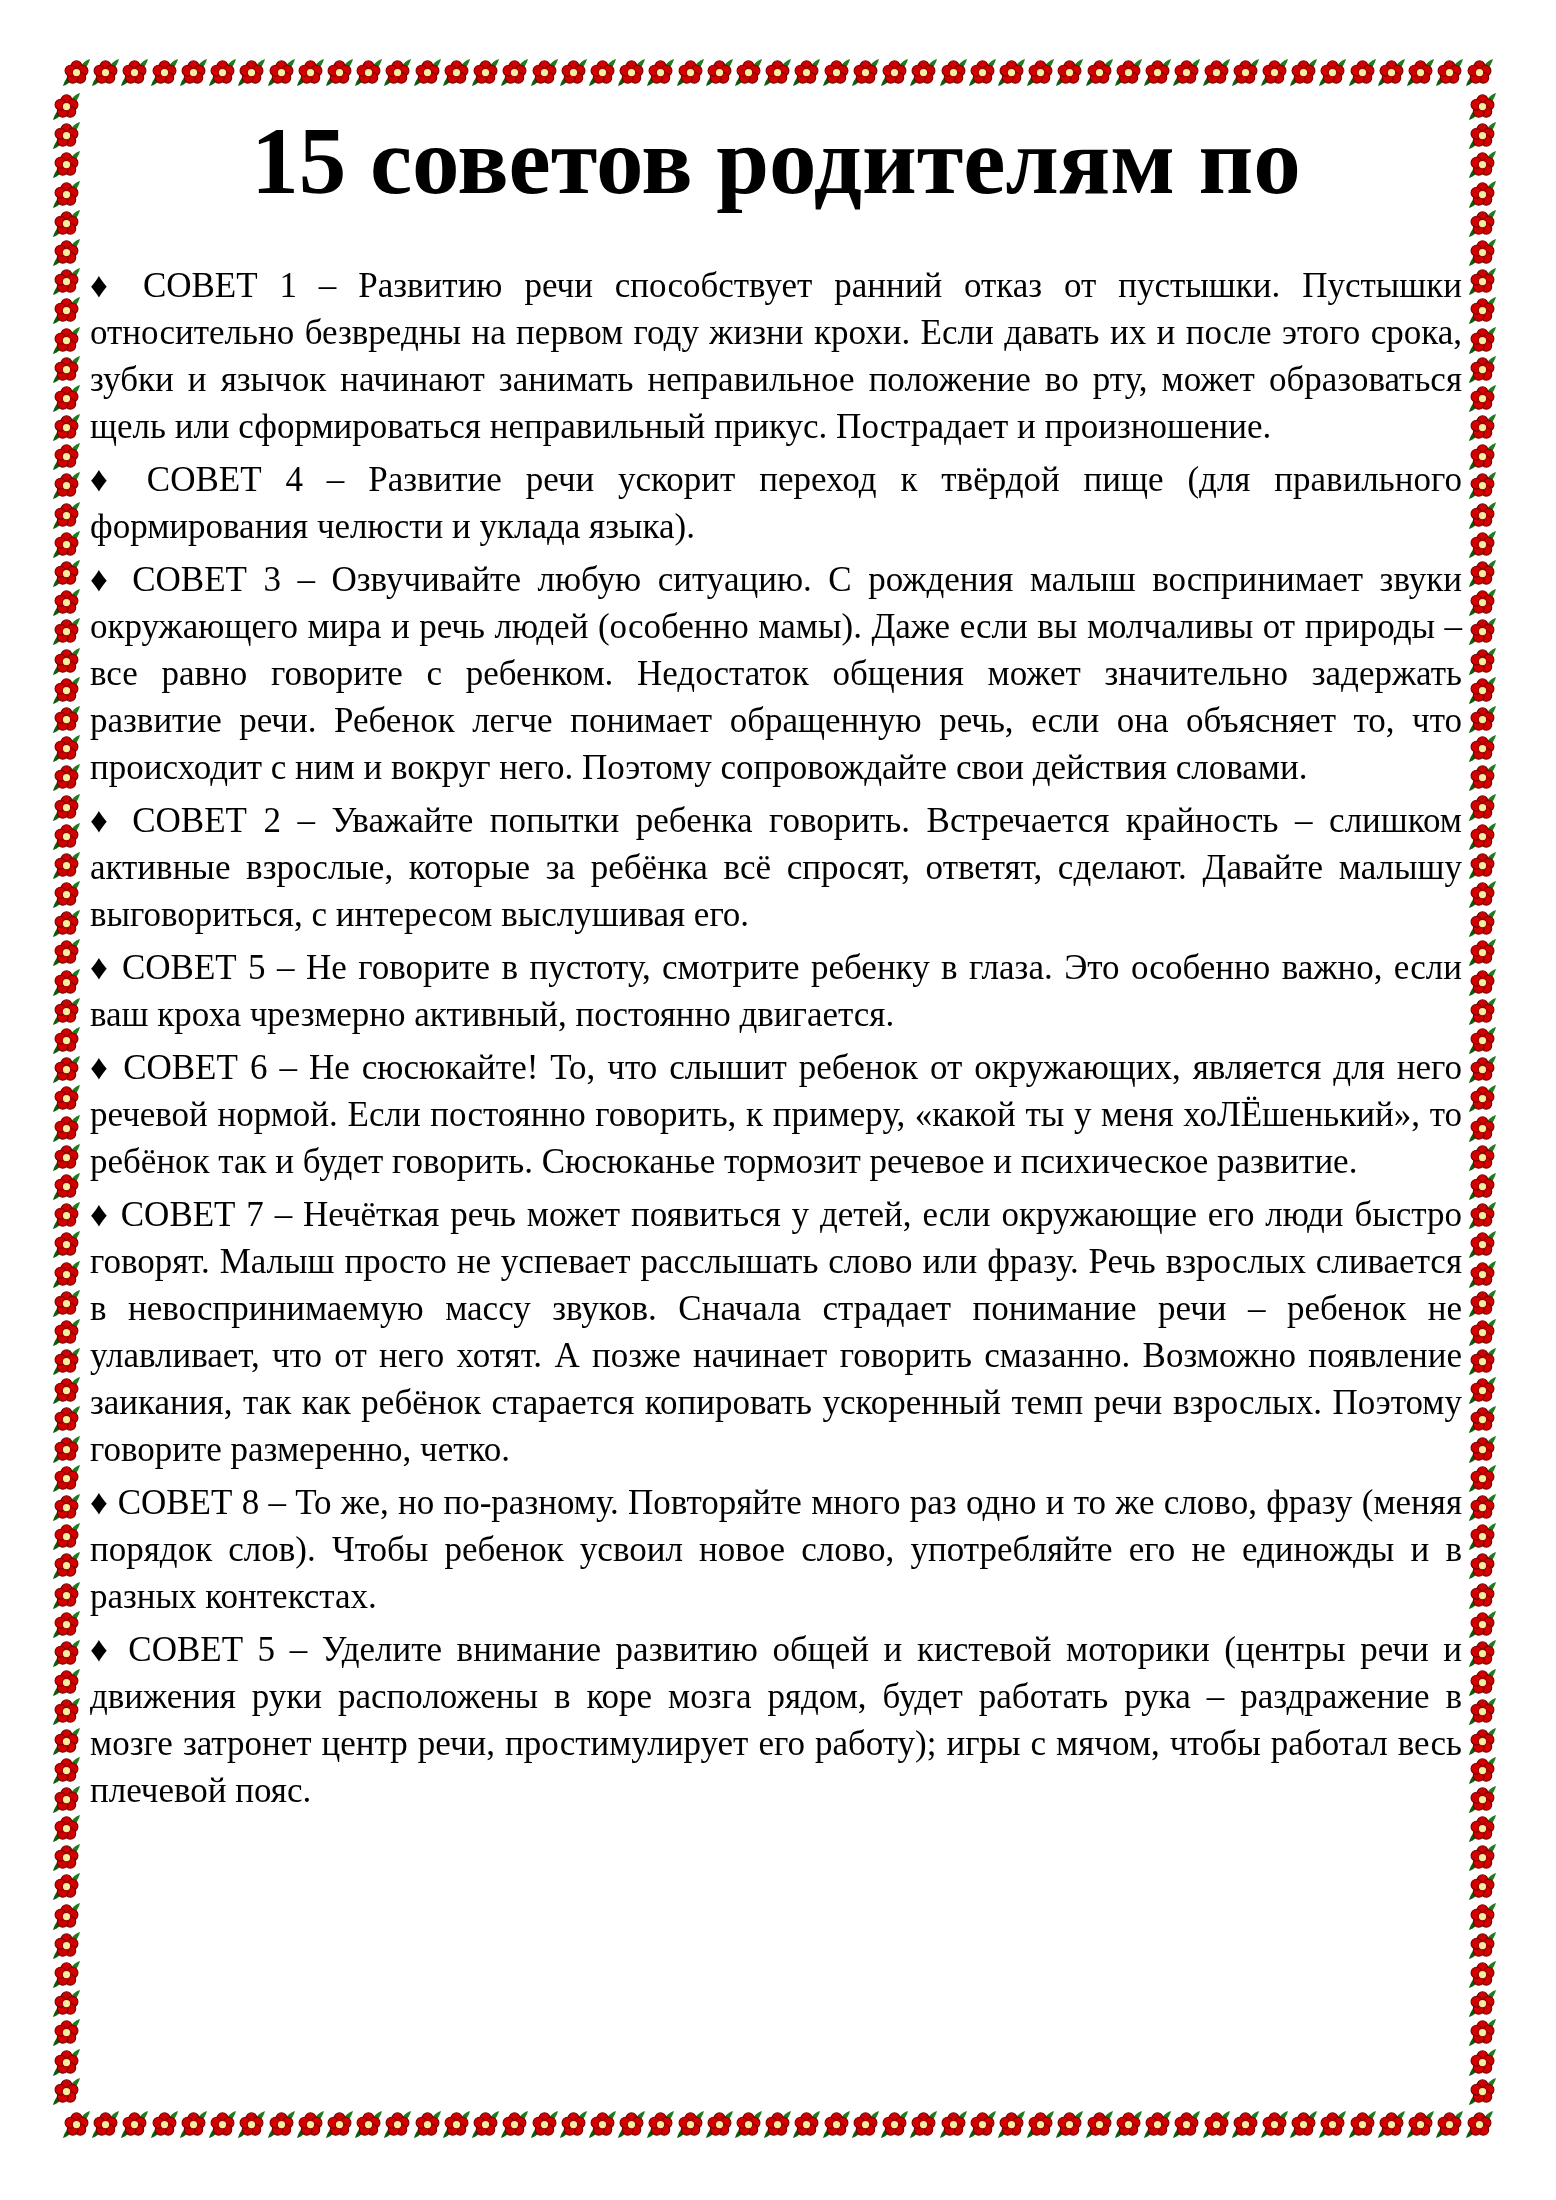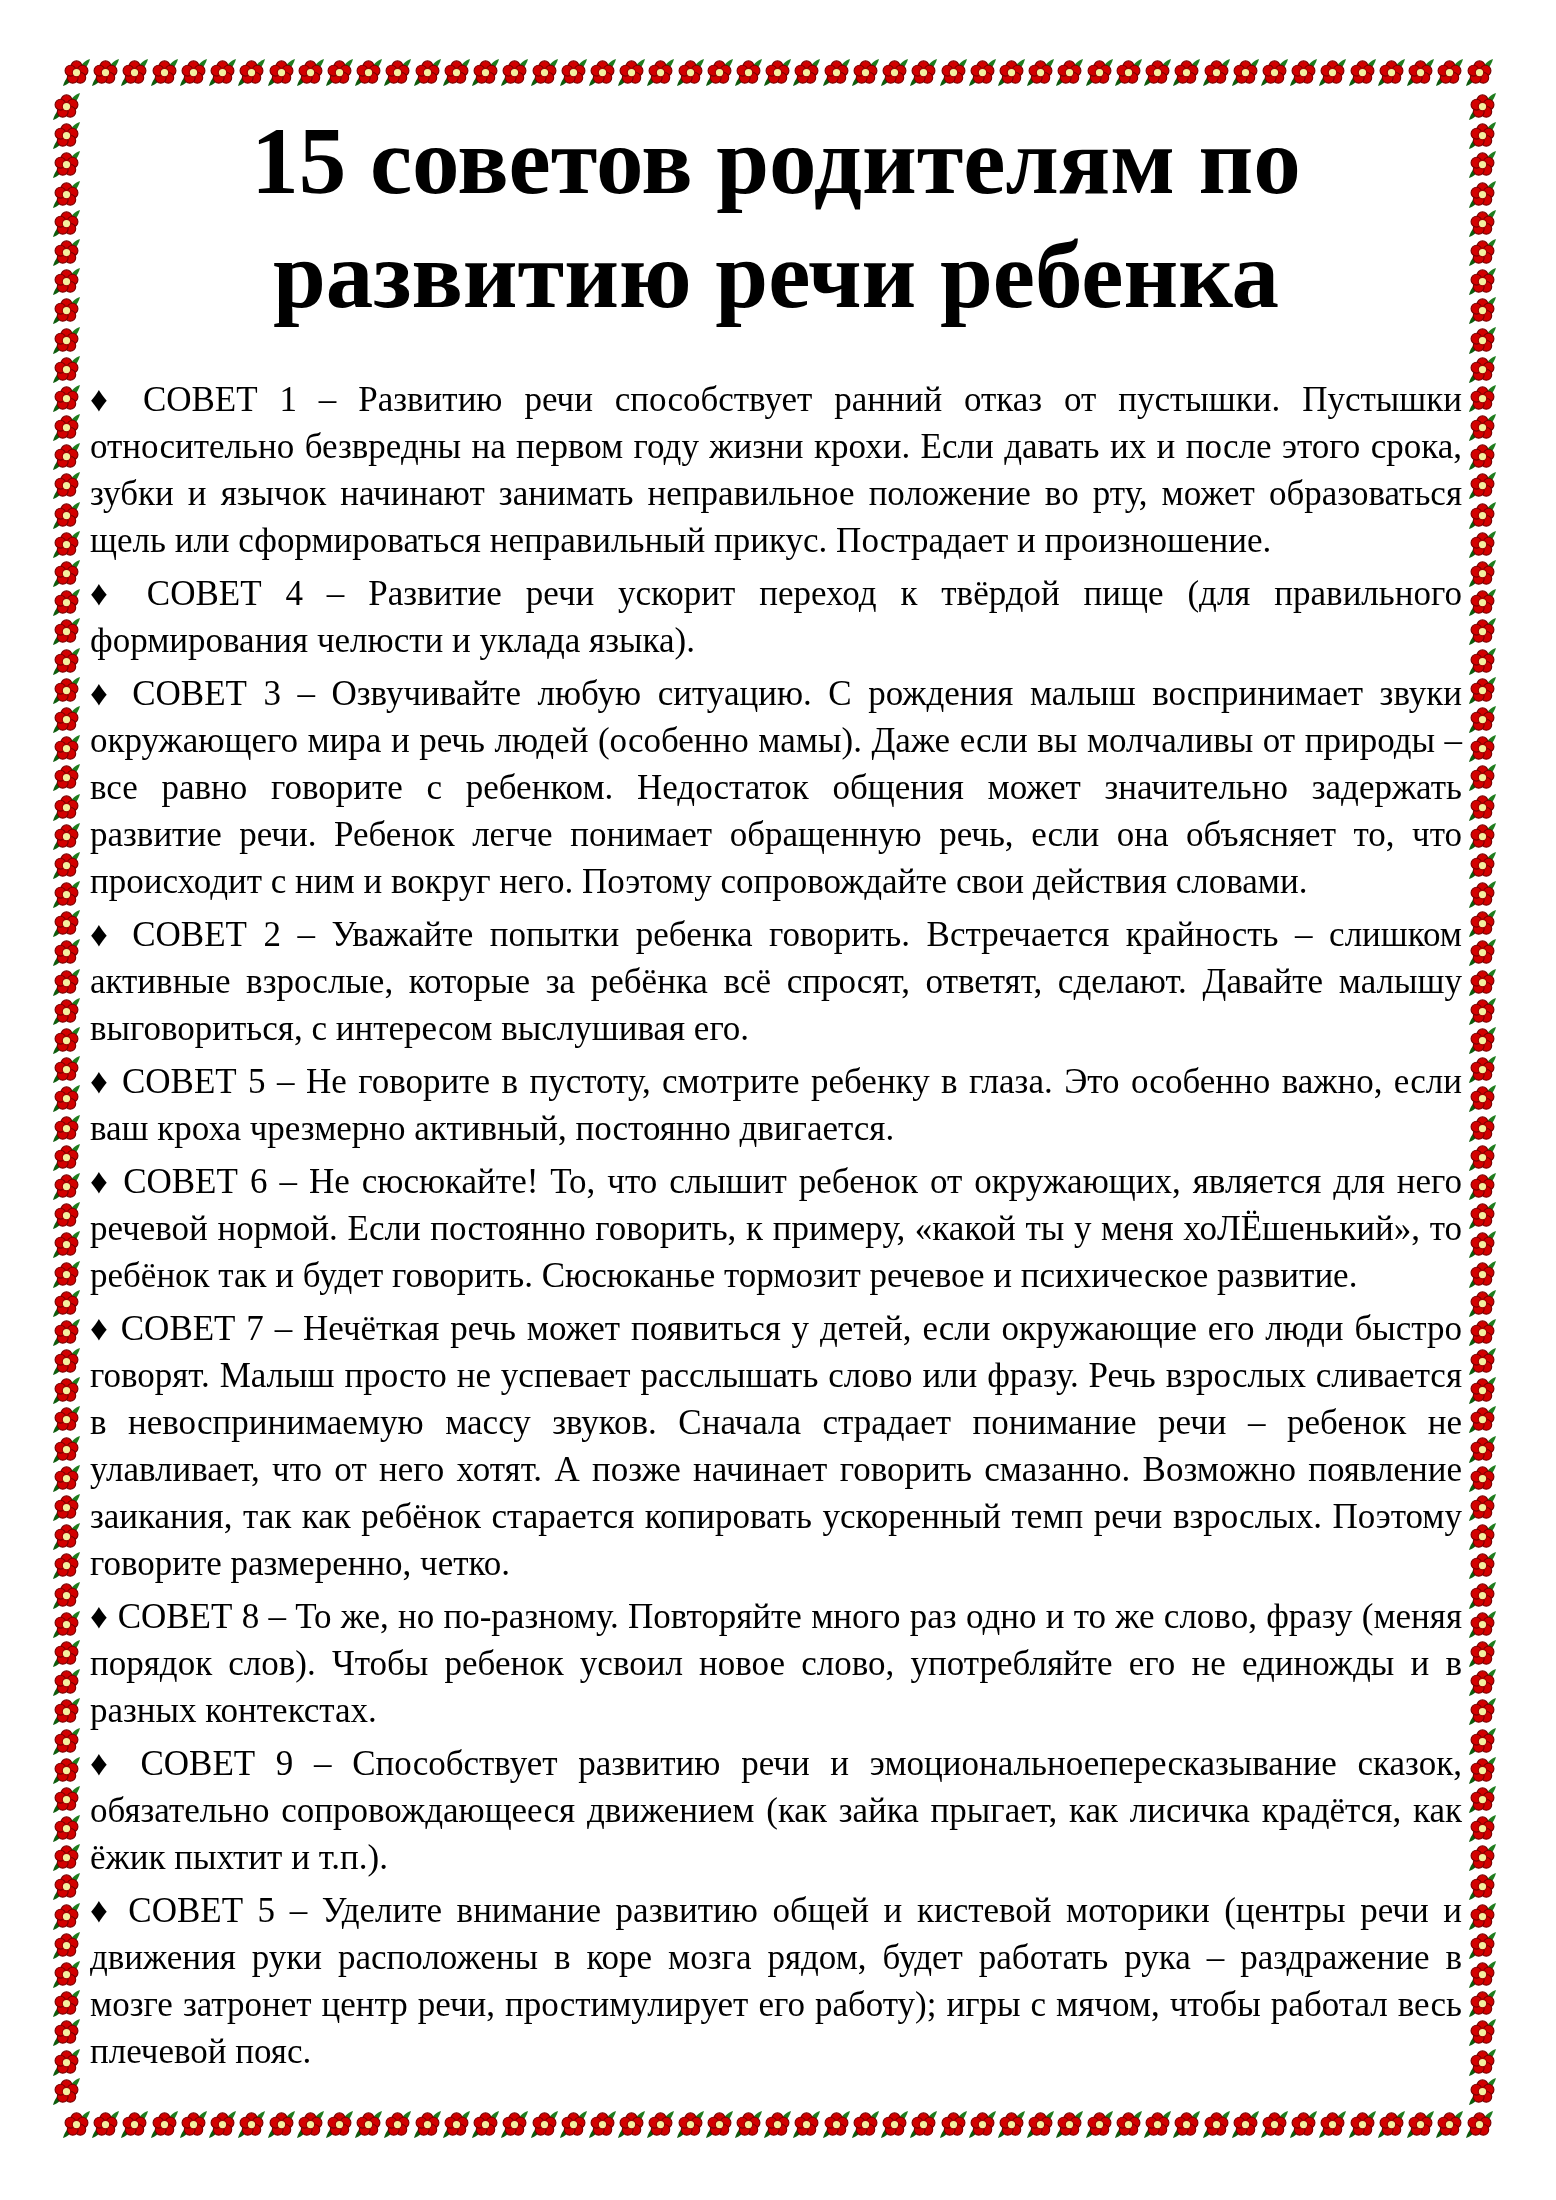--- a/index.html
+++ b/index.html
@@ -775,28 +775,26 @@
         <use href="#flower-symbol"></use>
       </svg>
       <svg class="flower" viewBox="0 0 30 30">
         <use href="#flower-symbol"></use>
       </svg>
     </div>
 
   <div class="content">
     <h1 class="title">
       <span>15 советов родителям по</span><br>
-      <span>развитию речи ребенка</span>
     </h1>
 
     <p class="tip">♦ СОВЕТ 1 – Развитию речи способствует ранний отказ от пустышки. Пустышки относительно безвредны на первом году жизни крохи. Если давать их и после этого срока, зубки и язычок начинают занимать неправильное положение во рту, может образоваться щель или сформироваться неправильный прикус. Пострадает и произношение.</p>
     <p class="tip">♦ СОВЕТ 4 – Развитие речи ускорит переход к твёрдой пище (для правильного формирования челюсти и уклада языка).</p>
     <p class="tip">♦ СОВЕТ 3 – Озвучивайте любую ситуацию. С рождения малыш воспринимает звуки окружающего мира и речь людей (особенно мамы). Даже если вы молчаливы от природы – все равно говорите с ребенком. Недостаток общения может значительно задержать развитие речи. Ребенок легче понимает обращенную речь, если она объясняет то, что происходит с ним и вокруг него. Поэтому сопровождайте свои действия словами.</p>
     <p class="tip">♦ СОВЕТ 2 – Уважайте попытки ребенка говорить. Встречается крайность – слишком активные взрослые, которые за ребёнка всё спросят, ответят, сделают. Давайте малышу выговориться, с интересом выслушивая его.</p>
     <p class="tip">♦ СОВЕТ 5 – Не говорите в пустоту, смотрите ребенку в глаза. Это особенно важно, если ваш кроха чрезмерно активный, постоянно двигается.</p>
     <p class="tip">♦ СОВЕТ 6 – Не сюсюкайте! То, что слышит ребенок от окружающих, является для него речевой нормой. Если постоянно говорить, к примеру, «какой ты у меня хоЛЁшенький», то ребёнок так и будет говорить. Сюсюканье тормозит речевое и психическое развитие.</p>
     <p class="tip">♦ СОВЕТ 7 – Нечёткая речь может появиться у детей, если окружающие его люди быстро говорят. Малыш просто не успевает расслышать слово или фразу. Речь взрослых сливается в невоспринимаемую массу звуков. Сначала страдает понимание речи – ребенок не улавливает, что от него хотят. А позже начинает говорить смазанно. Возможно появление заикания, так как ребёнок старается копировать ускоренный темп речи взрослых. Поэтому говорите размеренно, четко.</p>
     <p class="tip">♦ СОВЕТ 8 – То же, но по-разному. Повторяйте много раз одно и то же слово, фразу (меняя порядок слов). Чтобы ребенок усвоил новое слово, употребляйте его не единожды и в разных контекстах.</p>
-    <p class="tip">♦ СОВЕТ 9 – Способствует развитию речи и эмоциональноепересказывание сказок, обязательно сопровождающееся движением (как зайка прыгает, как лисичка крадётся, как ёжик пыхтит и т.п.).</p>
     <p class="tip">♦ СОВЕТ 5 – Уделите внимание развитию общей и кистевой моторики (центры речи и движения руки расположены в коре мозга рядом, будет работать рука – раздражение в мозге затронет центр речи, простимулирует его работу); игры с мячом, чтобы работал весь плечевой пояс.</p>
   </div>
 
 </div>
 
 </body></html>

